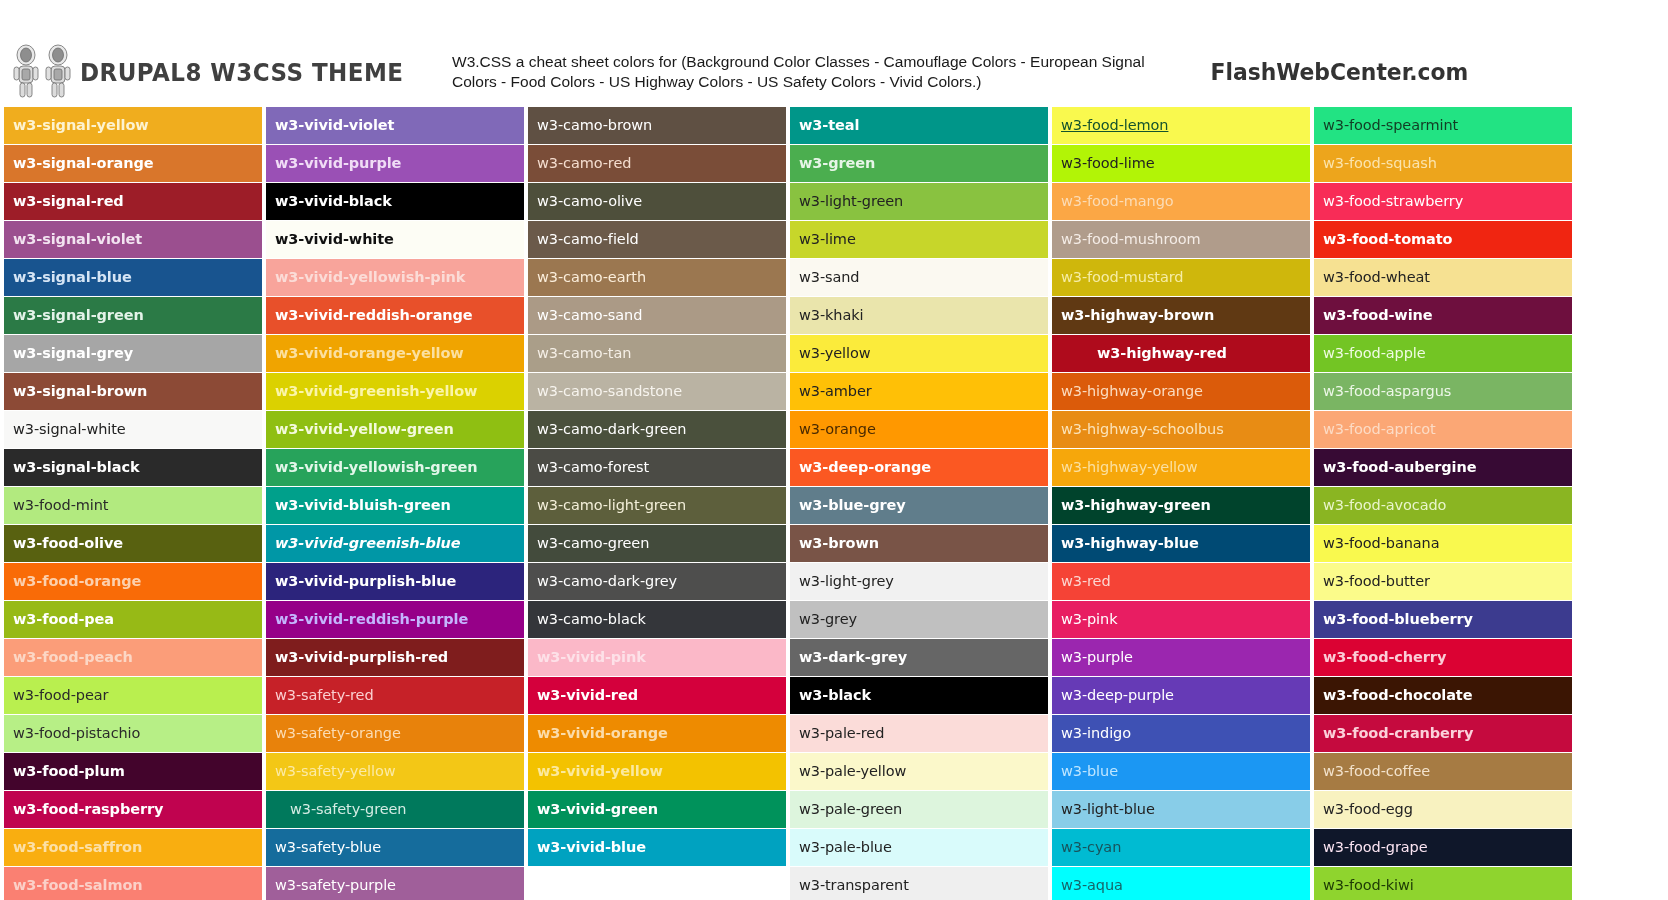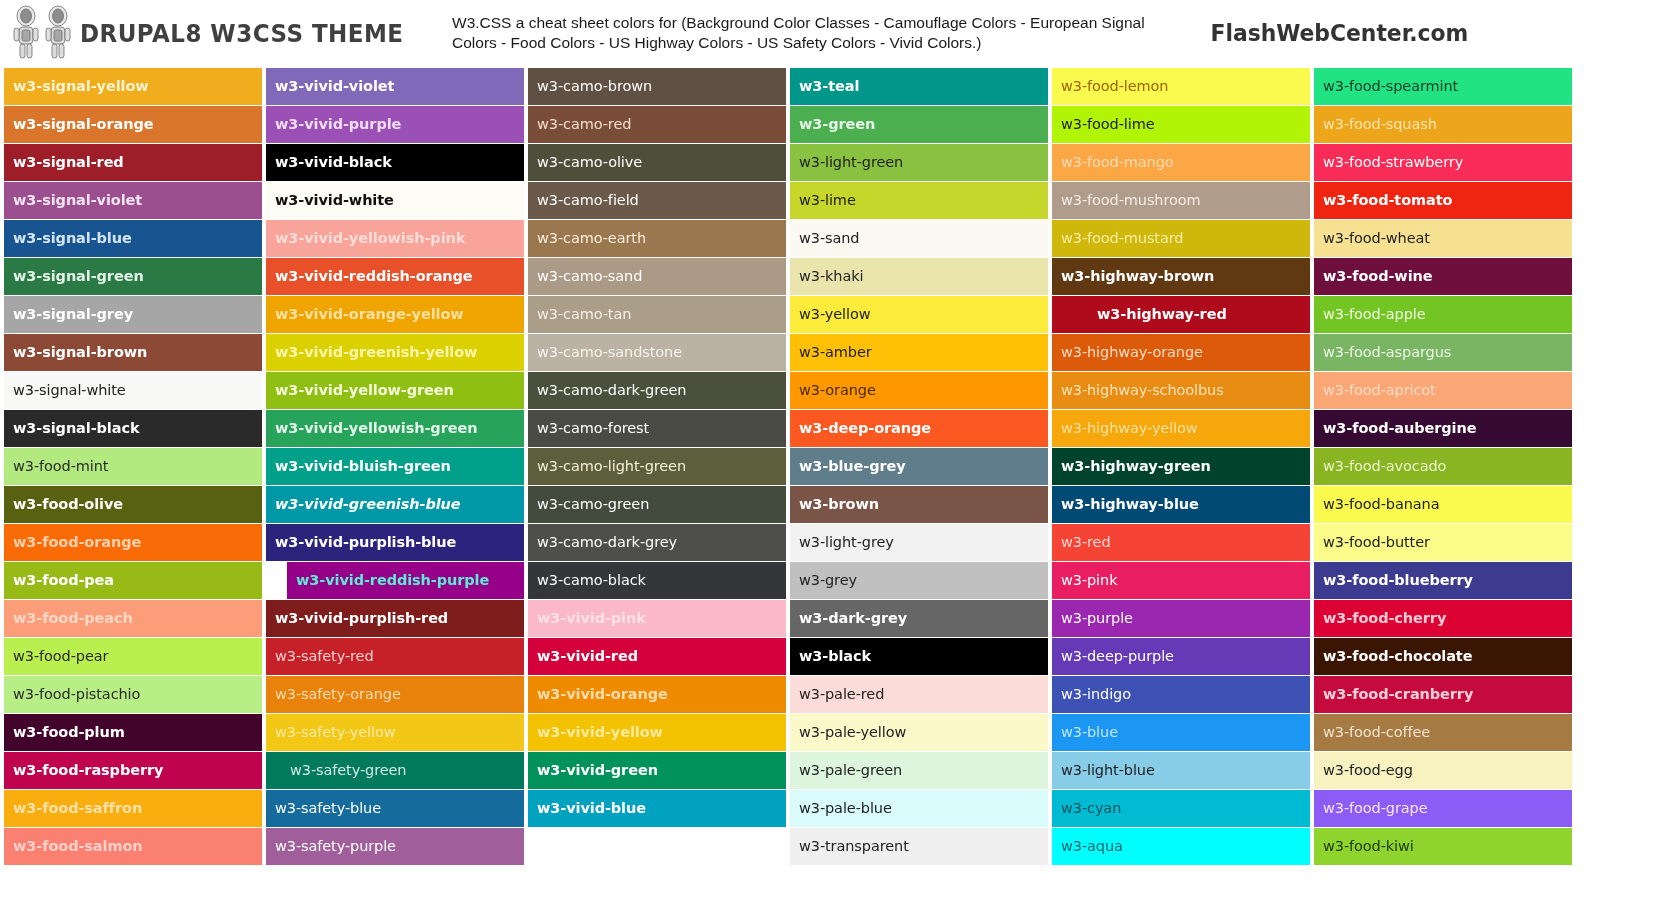--- a/index.html
+++ b/index.html
@@ -10,20 +10,21 @@
     overflow: hidden;
   }
   #page { width: 1668px; height: 900px; position: relative; background:#fff; }
 
   
   .header {
     height: 66px;
     display: flex;
     align-items: center;
     padding: 0 12px 0 6px;
+    margin-top: 39px;
   }
   .brand { display: flex; align-items: center; flex: 0 0 auto; width: 430px; }
   .robots { width: 74px; height: 58px; flex: 0 0 auto; }
   .brand-title {
     font-family: "DejaVu Sans", sans-serif;
     font-weight: 700;
     font-size: 25px;
     letter-spacing: 0.5px;
     color: #404040;
     white-space: nowrap;
@@ -140,21 +141,21 @@
         <div class="swatch b" style="background: rgb(253, 253, 245); color: rgb(17, 17, 17);">w3-vivid-white</div>
         <div class="swatch b" style="background: rgb(248, 164, 155); color: rgb(251, 220, 215);">w3-vivid-yellowish-pink</div>
         <div class="swatch b" style="background: rgb(232, 80, 42); color: rgb(255, 255, 255);">w3-vivid-reddish-orange</div>
         <div class="swatch b" style="background: rgb(240, 164, 0); color: rgb(251, 224, 160);">w3-vivid-orange-yellow</div>
         <div class="swatch b" style="background: rgb(219, 209, 0); color: rgb(251, 245, 169);">w3-vivid-greenish-yellow</div>
         <div class="swatch b" style="background: rgb(143, 191, 18); color: rgb(244, 250, 220);">w3-vivid-yellow-green</div>
         <div class="swatch b" style="background: rgb(39, 163, 91); color: rgb(226, 246, 233);">w3-vivid-yellowish-green</div>
         <div class="swatch b" style="background: rgb(0, 160, 139); color: rgb(255, 255, 255);">w3-vivid-bluish-green</div>
         <div class="swatch b" style="background: rgb(0, 151, 166); color: rgb(255, 255, 255); font-style: italic;">w3-vivid-greenish-blue</div>
         <div class="swatch b" style="background: rgb(44, 36, 124); color: rgb(255, 255, 255);">w3-vivid-purplish-blue</div>
-        <div class="swatch b" style="background: rgb(150, 0, 136); color: #5eead4; margin-left: 21px;">w3-vivid-reddish-purple</div>
+        <div class="swatch b" style="background: rgb(150, 0, 136); color: #c4b5fd;">w3-vivid-reddish-purple</div>
         <div class="swatch b" style="background: #7f1d1d; color: rgb(255, 255, 255);">w3-vivid-purplish-red</div>
         <div class="swatch" style="background: rgb(198, 33, 40); color: rgb(251, 207, 208);">w3-safety-red</div>
         <div class="swatch" style="background: rgb(232, 130, 11); color: rgb(251, 220, 180);">w3-safety-orange</div>
         <div class="swatch" style="background: rgb(243, 199, 22); color: rgb(251, 234, 166);">w3-safety-yellow</div>
         <div class="swatch" style="background: rgb(0, 121, 92); color: rgb(212, 236, 228); padding-left: 24px;">w3-safety-green</div>
         <div class="swatch" style="background: rgb(21, 108, 156); color: rgb(255, 255, 255);">w3-safety-blue</div>
         <div class="swatch" style="background: rgb(160, 95, 154); color: rgb(255, 255, 255);">w3-safety-purple</div>
       </div>
       <div class="col">
         <div class="swatch" style="background: rgb(95, 80, 67); color: rgb(255, 255, 255);">w3-camo-brown</div>
@@ -195,21 +196,21 @@
         <div class="swatch" style="background: rgb(192, 192, 192); color: rgb(34, 34, 34);">w3-grey</div>
         <div class="swatch b" style="background: rgb(102, 102, 102); color: rgb(255, 255, 255);">w3-dark-grey</div>
         <div class="swatch b" style="background: rgb(0, 0, 0); color: rgb(255, 255, 255);">w3-black</div>
         <div class="swatch" style="background: rgb(251, 220, 217); color: rgb(34, 34, 34);">w3-pale-red</div>
         <div class="swatch" style="background: rgb(251, 248, 202); color: rgb(34, 34, 34);">w3-pale-yellow</div>
         <div class="swatch" style="background: rgb(221, 245, 221); color: rgb(34, 34, 34);">w3-pale-green</div>
         <div class="swatch" style="background: rgb(217, 251, 251); color: rgb(34, 34, 34);">w3-pale-blue</div>
         <div class="swatch" style="background: rgb(239, 239, 239); color: rgb(34, 34, 34);">w3-transparent</div>
       </div>
       <div class="col">
-        <div class="swatch" style="background: rgb(249, 249, 78); color: #a16207;">w3-food-lemon</div>
+        <div class="swatch" style="background: rgb(249, 249, 78); color: #14532d; text-decoration: underline;">w3-food-lemon</div>
         <div class="swatch" style="background: rgb(178, 244, 6); color: rgb(34, 34, 34);">w3-food-lime</div>
         <div class="swatch" style="background: rgb(251, 167, 69); color: rgb(251, 220, 182);">w3-food-mango</div>
         <div class="swatch" style="background: rgb(176, 156, 139); color: rgb(244, 236, 230);">w3-food-mushroom</div>
         <div class="swatch" style="background: rgb(207, 183, 12); color: rgb(246, 237, 166);">w3-food-mustard</div>
         <div class="swatch b" style="background: rgb(96, 57, 19); color: rgb(255, 255, 255);">w3-highway-brown</div>
         <div class="swatch b" style="background: rgb(175, 11, 28); color: rgb(255, 255, 255); padding-left: 45px;">w3-highway-red</div>
         <div class="swatch" style="background: rgb(219, 91, 10); color: rgb(251, 220, 192);">w3-highway-orange</div>
         <div class="swatch" style="background: rgb(232, 140, 20); color: rgb(251, 227, 184);">w3-highway-schoolbus</div>
         <div class="swatch" style="background: rgb(246, 167, 11); color: rgb(251, 224, 160);">w3-highway-yellow</div>
         <div class="swatch b" style="background: rgb(0, 67, 44); color: rgb(255, 255, 255);">w3-highway-green</div>
@@ -237,18 +238,18 @@
         <div class="swatch b" style="background: rgb(55, 10, 52); color: rgb(255, 255, 255);">w3-food-aubergine</div>
         <div class="swatch" style="background: rgb(138, 181, 34); color: rgb(233, 245, 203);">w3-food-avocado</div>
         <div class="swatch" style="background: rgb(249, 249, 78); color: rgb(34, 34, 34);">w3-food-banana</div>
         <div class="swatch" style="background: rgb(251, 251, 138); color: rgb(34, 34, 34);">w3-food-butter</div>
         <div class="swatch b" style="background: rgb(60, 59, 143); color: rgb(255, 255, 255);">w3-food-blueberry</div>
         <div class="swatch b" style="background: rgb(219, 2, 51); color: rgb(251, 204, 214);">w3-food-cherry</div>
         <div class="swatch b" style="background: rgb(59, 21, 3); color: rgb(255, 255, 255);">w3-food-chocolate</div>
         <div class="swatch b" style="background: rgb(197, 10, 62); color: rgb(251, 208, 217);">w3-food-cranberry</div>
         <div class="swatch" style="background: rgb(166, 123, 67); color: rgb(243, 227, 205);">w3-food-coffee</div>
         <div class="swatch" style="background: rgb(248, 242, 192); color: rgb(34, 34, 34);">w3-food-egg</div>
-        <div class="swatch" style="background: #8b5cf6; color: rgb(251, 228, 242);">w3-food-grape</div>
+        <div class="swatch" style="background: #0f172a; color: rgb(251, 228, 242);">w3-food-grape</div>
         <div class="swatch" style="background: rgb(143, 212, 46); color: rgb(29, 58, 5);">w3-food-kiwi</div>
       </div>
     </div>
 
 </div>
 
 </body></html>

